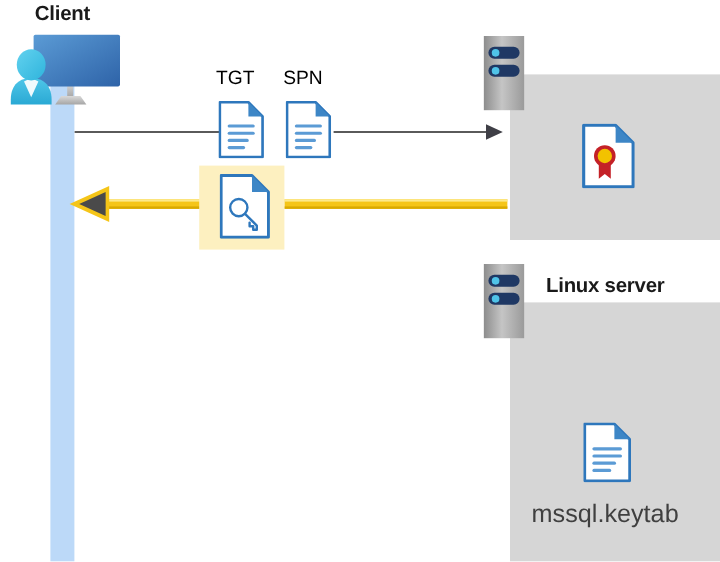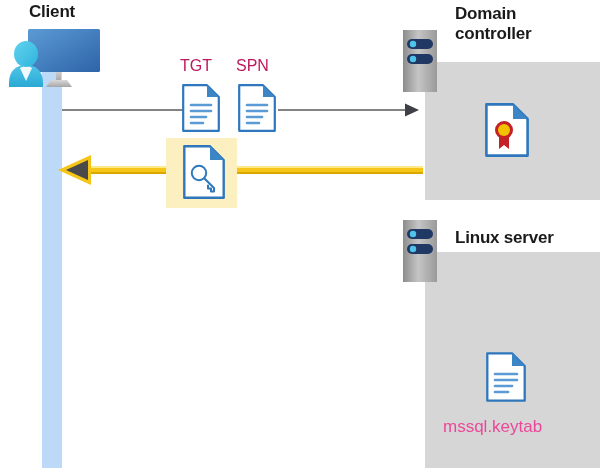--- a/index.html
+++ b/index.html
@@ -45,26 +45,26 @@
   #linux-server{left:403px;top:220px;}
 
   
   .doc{width:38px;height:48px;}
   #tgt-doc{left:182px;top:84px;}
   #spn-doc{left:238px;top:84px;}
   #key-doc{left:183px;top:145px;width:42px;height:54px;}
   #keytab-doc{left:486px;top:352px;width:40px;height:50px;}
 
   .doc-label{
-    font-size:16px;color:#be185d;
+    font-size:16px;color:#000000;
     font-family:"Liberation Sans", sans-serif;
   }
   #tgt-label{left:180px;top:57px;}
   #spn-label{left:236px;top:57px;}
-  #keytab-label{left:443px;top:417px;font-size:17px;color:#ec4899;}
+  #keytab-label{left:443px;top:417px;font-size:21px;color:#404040;}
 
   
   #key-highlight{
     left:166px;top:138px;width:71px;height:70px;
     background:#fdf0c0;
   }
 
   
   #arrow-to-dc{left:62px;top:102px;width:358px;height:16px;}
   #arrow-to-client{left:57px;top:155px;width:366px;height:30px;}
@@ -180,22 +180,20 @@
       <path d="M27 1.3 L40.7 15 H27 Z" fill="#3d86c6"></path>
 
       <g stroke="#2e77bc" stroke-width="2" fill="none">
         <circle cx="16" cy="28" r="7.2"></circle>
         <path d="M21.2 33.2 L31 43 L31 46.5 L28 46.5 L28 43.5 L25 43.5 L25 40.5" stroke-linecap="round" stroke-linejoin="round"></path>
       </g>
     </svg>
   </div>
 
   <div class="abs panel" id="dc-panel"></div>
-  <div class="abs title" id="dc-title">Domain
-controller</div>
 
   <div class="abs server-icon" id="dc-server">
     <svg width="34" height="62" viewBox="0 0 34 62" xmlns="http://www.w3.org/2000/svg">
       <defs>
         <linearGradient id="srvGradA" x1="0" y1="0" x2="1" y2="0">
           <stop offset="0%" stop-color="#8c8c8c"></stop>
           <stop offset="45%" stop-color="#c5c5c5"></stop>
           <stop offset="100%" stop-color="#9a9a9a"></stop>
         </linearGradient>
       </defs>

